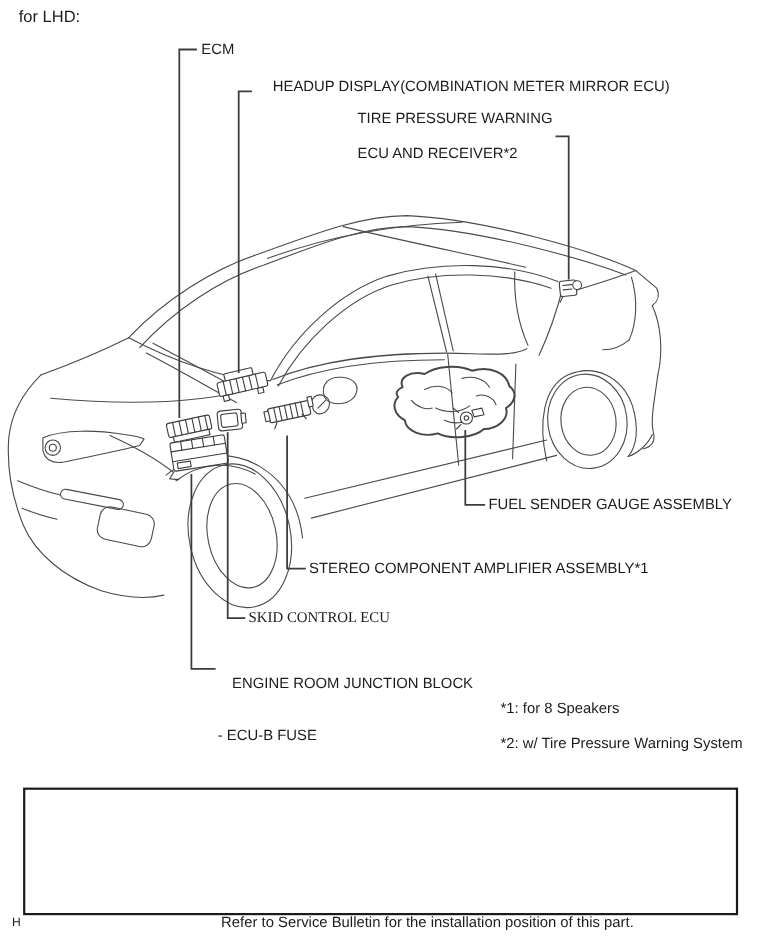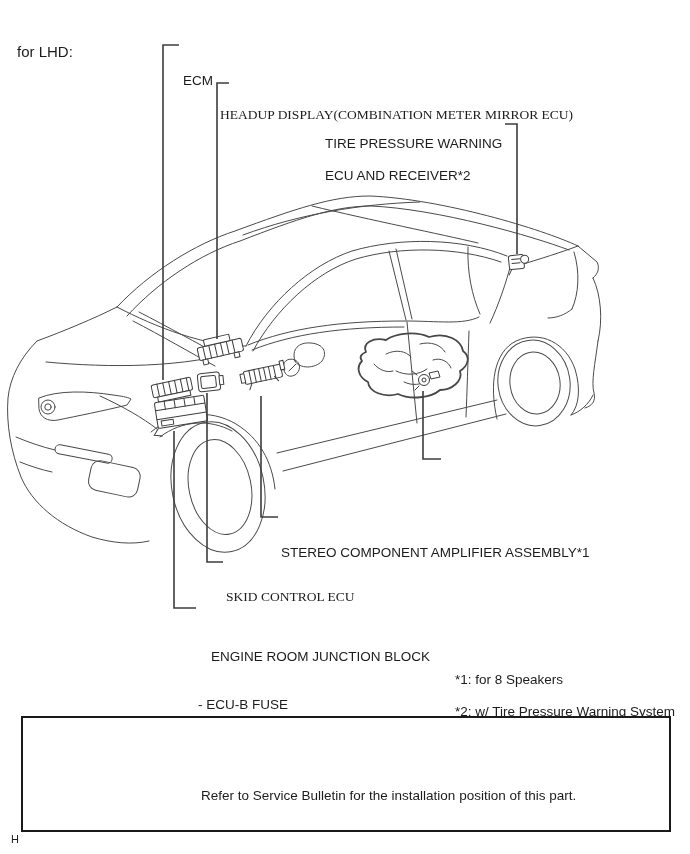--- a/index.html
+++ b/index.html
@@ -2,41 +2,41 @@
 <html><head>
 <meta charset="utf-8">
 <style>
   html,body{margin:0;padding:0;background:#ffffff;}
   .page{
     position:relative;width:690px;height:854px;background:#ffffff;overflow:hidden;
     font-family:"Liberation Sans", sans-serif;color:#1c1c1c;
   }
   .lbl{
     position:absolute;font-size:13.5px;line-height:16px;white-space:nowrap;
-    color:#1c1c1c;letter-spacing:0px;margin-top:36px;
+    color:#1c1c1c;letter-spacing:0px;
   }
   .variant{position:absolute;left:17px;top:8px;font-size:15px;}
   .callout-ecm{left:183px;top:37px;}
-  .callout-headup{left:220px;top:71px;font-family:Liberation Serif, serif;}
+  .callout-headup{left:248px;top:71px;}
   .callout-tire1{left:325px;top:100px;}
   .callout-tire2{left:325px;top:132px;}
   .callout-fuel{left:444px;top:451px;}
   .callout-stereo{left:281px;top:509px;}
   .callout-skid{left:226px;top:553px;font-family:Liberation Serif, serif;}
   .callout-engine1{left:199px;top:597px;}
   .callout-engine2{left:211px;top:613px;}
   .callout-ecub{left:198px;top:661px;}
   .footnote1{left:455px;top:636px;}
   .footnote2{left:455px;top:668px;}
   .infobox{
     position:absolute;left:21px;top:716px;width:650px;height:116px;
     border:2px solid #1a1a1a;box-sizing:border-box;background:#ffffff;
   }
   .infobox-label{left:201px;top:751px;font-size:13.5px;}
-  .infobox-note{left:201px;top:752px;font-size:13.5px;}
+  .infobox-note{left:201px;top:831px;font-size:13.5px;}
   .page-marker{position:absolute;left:11px;top:833px;font-size:11px;}
   svg.diagram{position:absolute;left:0;top:0;pointer-events:none;}
   .car{stroke:#4a4a4a;stroke-width:1;fill:none;stroke-linecap:round;stroke-linejoin:round;}
   .car-bold{stroke:#474747;stroke-width:1.8;fill:none;stroke-linejoin:round;}
   .comp{stroke:#3d3d3d;stroke-width:1;fill:#ffffff;stroke-linejoin:round;}
   .compline{stroke:#3d3d3d;stroke-width:1;fill:none;stroke-linecap:round;}
   .leader{stroke:#3c3c3c;stroke-width:1.6;fill:none;stroke-linejoin:miter;}
 </style>
 </head>
 <body>
@@ -189,20 +189,21 @@
       <path class="compline" d="M140,751 L140,787"></path>
       <path class="compline" d="M150,749 L154,747 M150,756 L154,754 M150,763 L154,761 M150,770 L154,768 M150,777 L154,775"></path>
       <path class="compline" d="M131,741 L134,739.5 L137,741 M133,743 L138,740.5"></path>
     </g>
   </svg>
 
   <div class="lbl callout-ecm">ECM</div>
   <div class="lbl callout-headup">HEADUP DISPLAY(COMBINATION METER MIRROR ECU)</div>
   <div class="lbl callout-tire1">TIRE PRESSURE WARNING</div>
   <div class="lbl callout-tire2">ECU AND RECEIVER*2</div>
+  <div class="lbl callout-fuel">FUEL SENDER GAUGE ASSEMBLY</div>
   <div class="lbl callout-stereo">STEREO COMPONENT AMPLIFIER ASSEMBLY*1</div>
   <div class="lbl callout-skid">SKID CONTROL ECU</div>
   <div class="lbl callout-engine2">ENGINE ROOM JUNCTION BLOCK</div>
   <div class="lbl callout-ecub">- ECU-B FUSE</div>
 
   <div class="lbl footnote1">*1: for 8 Speakers</div>
   <div class="lbl footnote2">*2: w/ Tire Pressure Warning System</div>
 
   <div class="infobox"></div>
   <div class="lbl infobox-note">Refer to Service Bulletin for the installation position of this part.</div>

